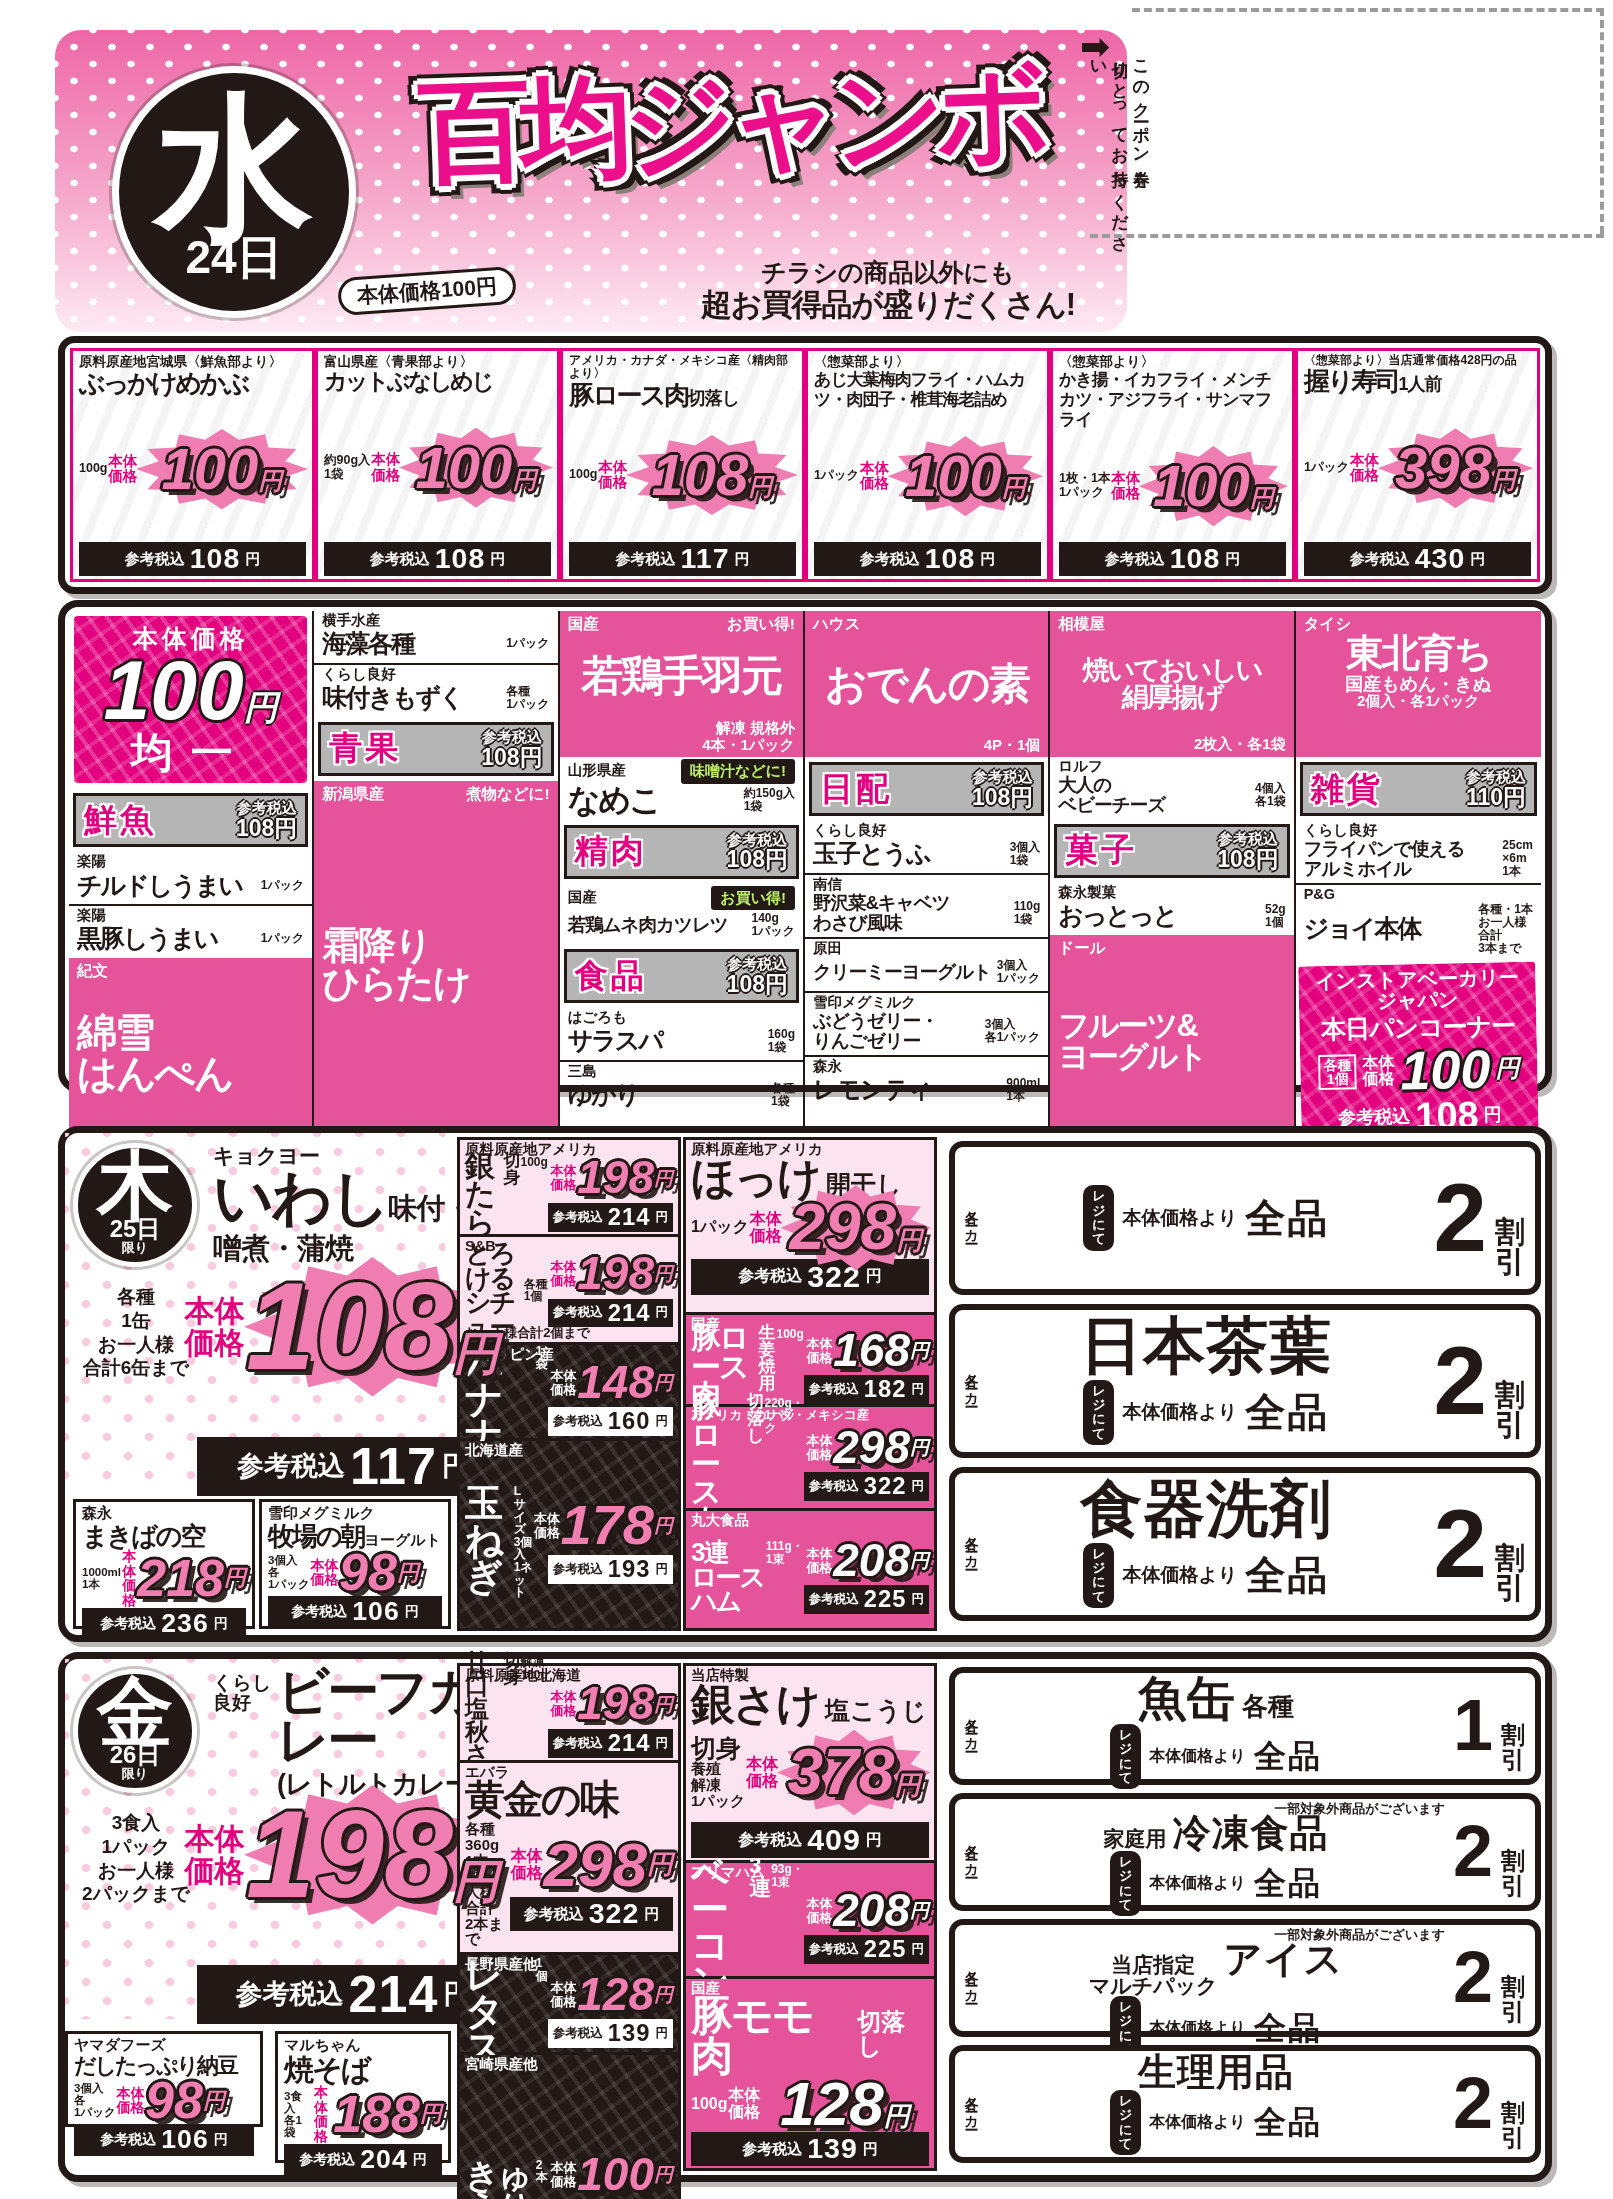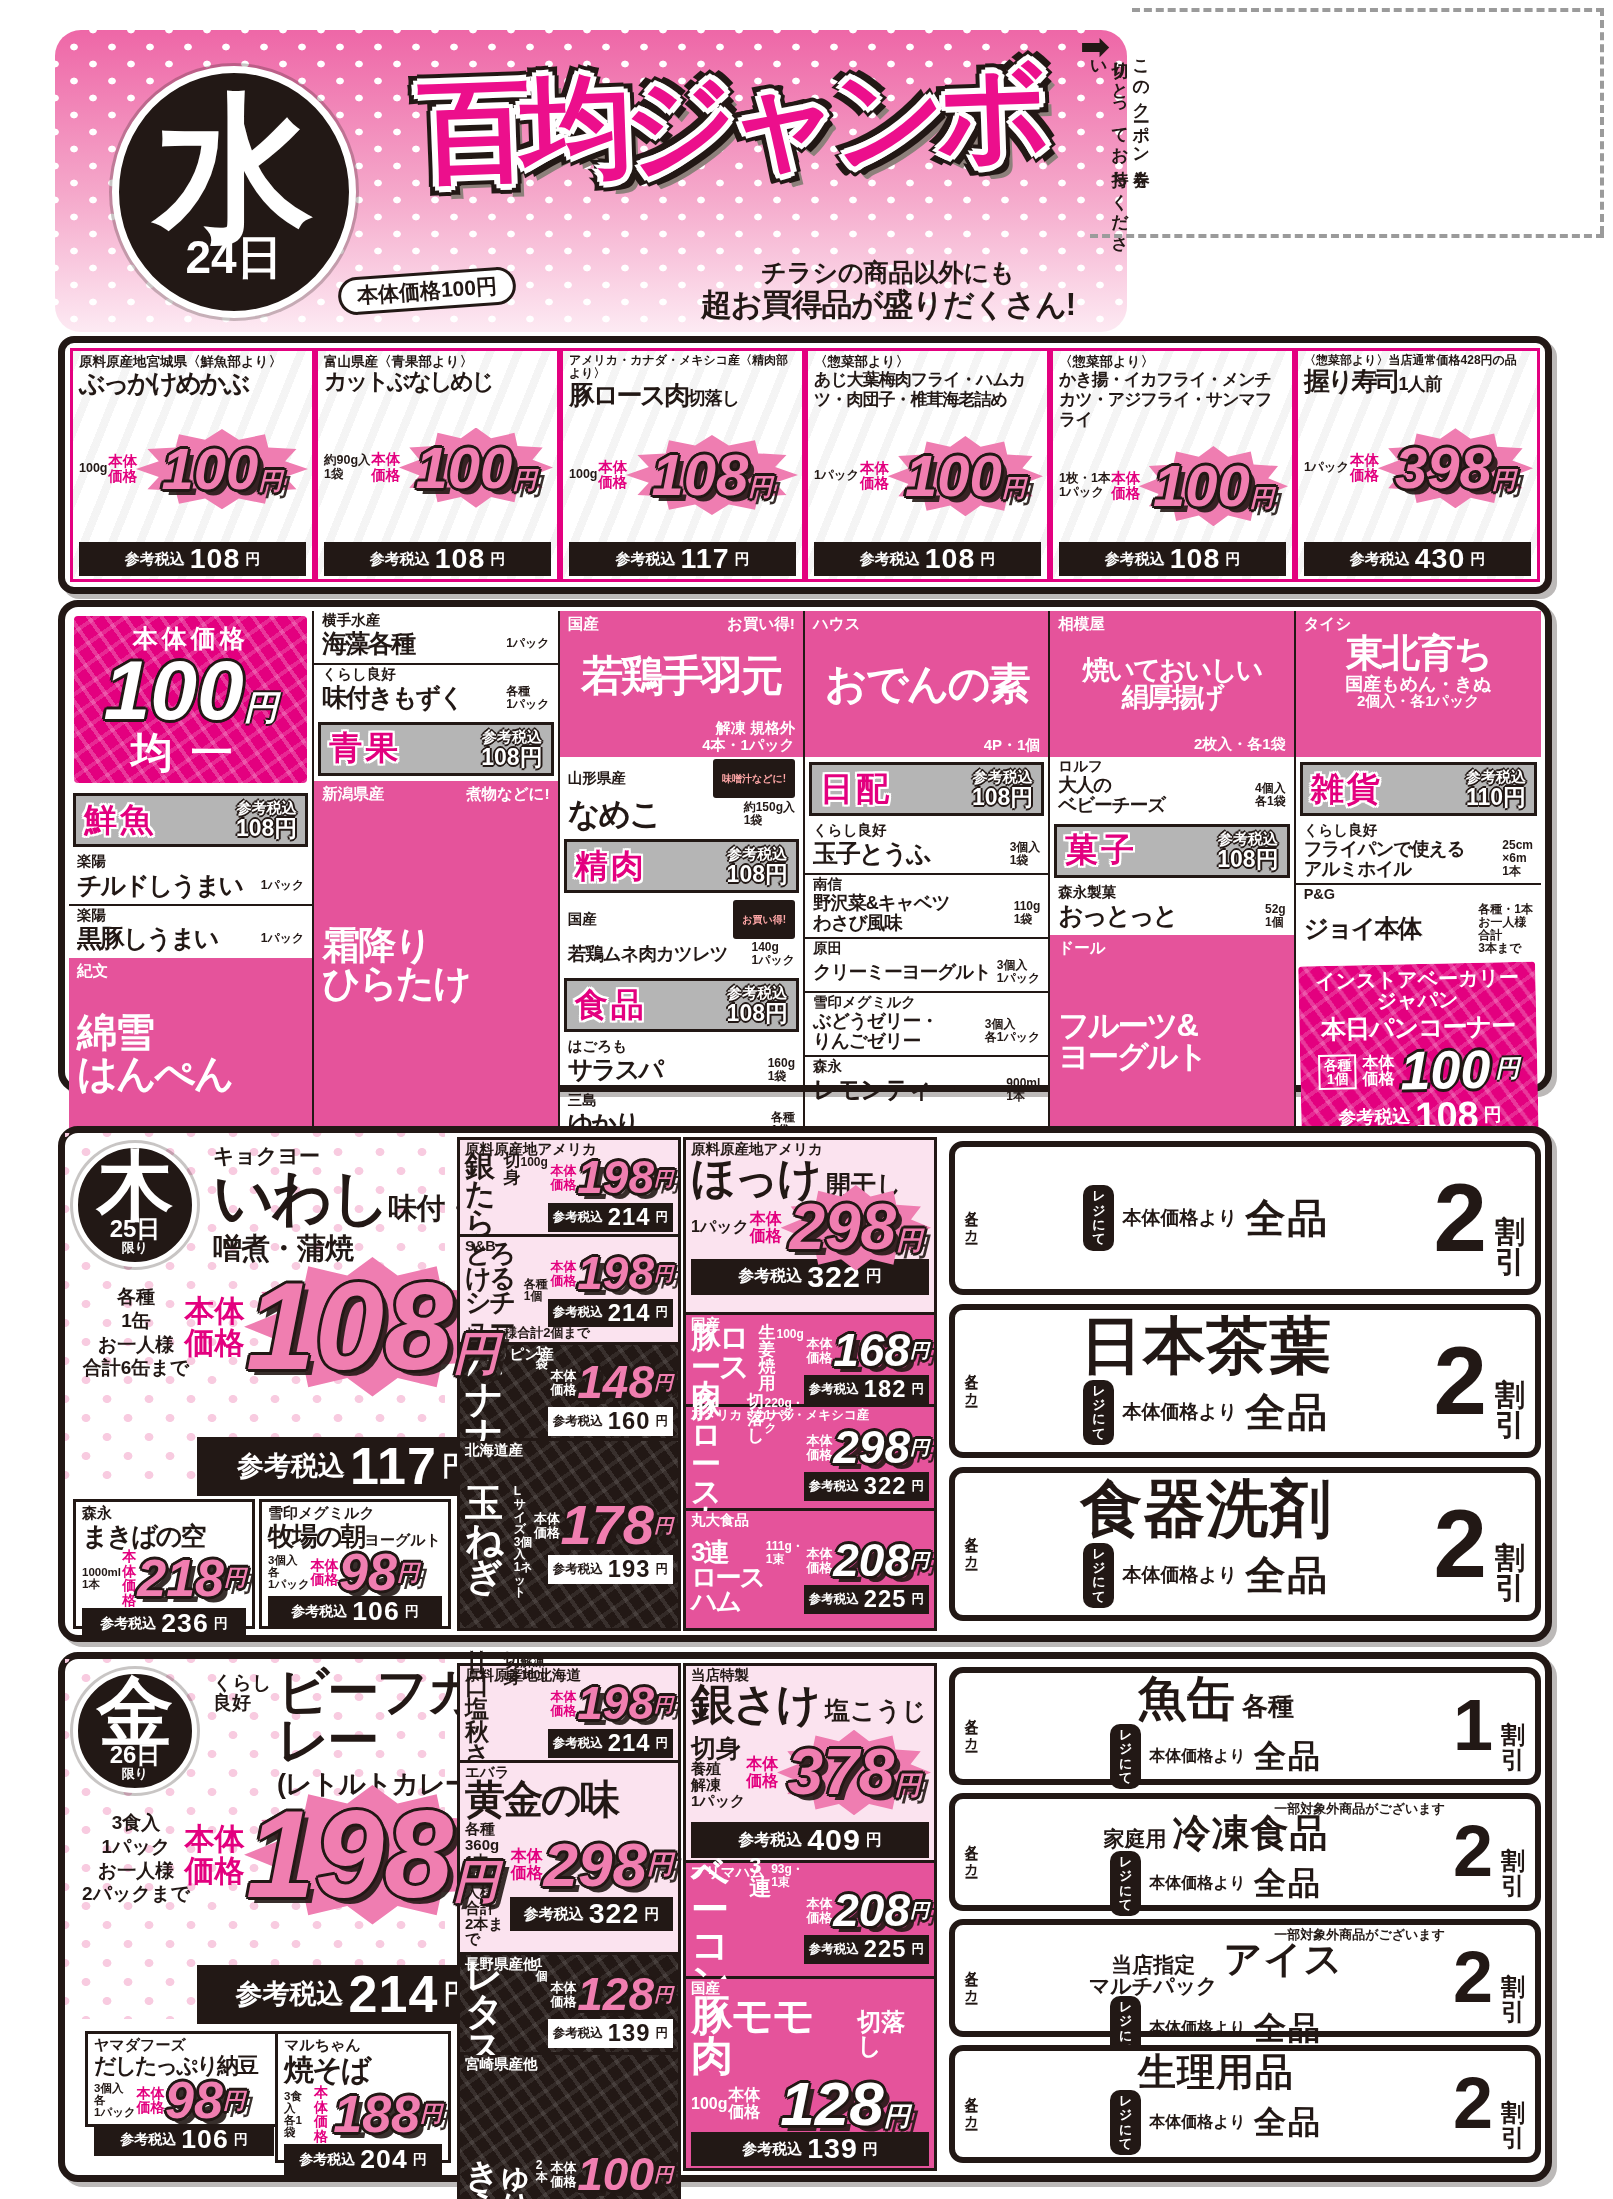--- a/index.html
+++ b/index.html
@@ -70,21 +70,21 @@
 .pb-q{font-size:15px;text-align:right;font-weight:bold;line-height:1.1}
 .cat{display:flex;align-items:center;background:#b5b5b5;border:3px solid #221815;padding:1px 8px;margin:5px 4px;min-height:54px}
 .cat-n{font-size:33px;font-weight:bold;color:#e3007f;letter-spacing:3px;
  text-shadow:-2px 0 #fff,2px 0 #fff,0 -2px #fff,0 2px #fff,-2px -2px #fff,2px -2px #fff,-2px 2px #fff,2px 2px #fff}
 .cat-t{margin-left:auto;text-align:center;color:#fff;font-weight:bold;line-height:1.05;font-size:15px;
  text-shadow:-2px 0 #221815,2px 0 #221815,0 -2px #221815,0 2px #221815,-1px -1px #221815,1px 1px #221815}
 .cat-t .cp{font-size:23px;display:block}
 .li{padding:2px 8px 4px;display:flex;flex-direction:column}
 .hr{border-top:2px solid #221815}
 .li-mk{font-size:14.5px;font-weight:bold;line-height:1.1;display:flex;align-items:center}
-.li-badge{background:#221815;color:#fca5a5;font-size:10px;padding:14px 9px;border-radius:3px;margin-left:auto;font-weight:bold}
+.li-badge{background:#221815;color:#bef264;font-size:15px;padding:4px 9px;border-radius:3px;margin-left:auto;font-weight:bold}
 .li-r{display:flex;align-items:center;min-height:30px}
 .li-n{font-size:25px;font-weight:bold;letter-spacing:-2px;line-height:1;white-space:pre-line}
 .li-n.sm{font-size:18.5px;letter-spacing:-1px;line-height:1.08}
 .li-q{margin-left:auto;font-size:12px;font-weight:bold;line-height:1.08;white-space:pre-line;text-align:left;padding-left:3px}
 .confetti{background-image:repeating-linear-gradient(55deg,rgba(255,255,255,.22) 0 4px,transparent 4px 15px),repeating-linear-gradient(-35deg,rgba(255,255,255,.16) 0 4px,transparent 4px 17px);background-color:#e3007f}
 .b100{color:#fff;margin:5px;padding:6px 4px 8px;text-align:center;border-radius:4px}
 .b100 .t{font-size:25px;font-weight:bold;letter-spacing:4px}
 .b100 .p{font-size:84px;font-weight:bold;font-style:italic;line-height:.85;
  text-shadow:3px 0 #221815,-3px 0 #221815,0 3px #221815,0 -3px #221815,2px 2px #221815,-2px -2px #221815,2px -2px #221815,-2px 2px #221815}
 .b100 .y{font-size:34px;font-weight:bold;font-style:italic;text-shadow:2px 0 #221815,-2px 0 #221815,0 2px #221815,0 -2px #221815}
@@ -916,21 +916,21 @@
   <div class="abs fpr" style="left:118px;top:140px">
     <span class="pstack">本体価格</span>
     <div class="burst" style="min-width:250px"><span class="bign">198</span><span class="byen">円</span></div>
   </div>
   <div class="abs taxbar ftax" style="left:132px;top:306px;width:312px">
     <span>参考税込</span>
       <span class="tp">214</span>
       <span>円</span>
   </div>
 
-  <div class="abs mbox" style="left:20px;top:372px;width:198px;height:96px">
+  <div class="abs mbox" style="left:0;top:372px;width:198px;height:96px">
     <div class="mb-mk">ヤマダフーズ</div>
     <div class="mb-n" style="font-size:22px"><span>だしたっぷり納豆</span></div>
     <div class="mb-row">
         <span class="mb-q">3個入
 各
 1パック</span>
         <span class="pstack">本体価格</span>
       <span class="bign">98</span>
         <span class="byen">円</span>
       </div>

